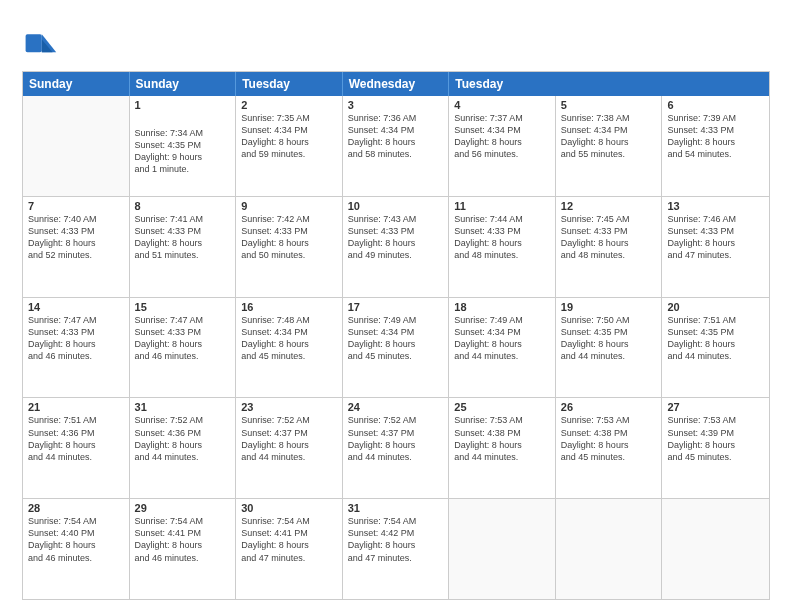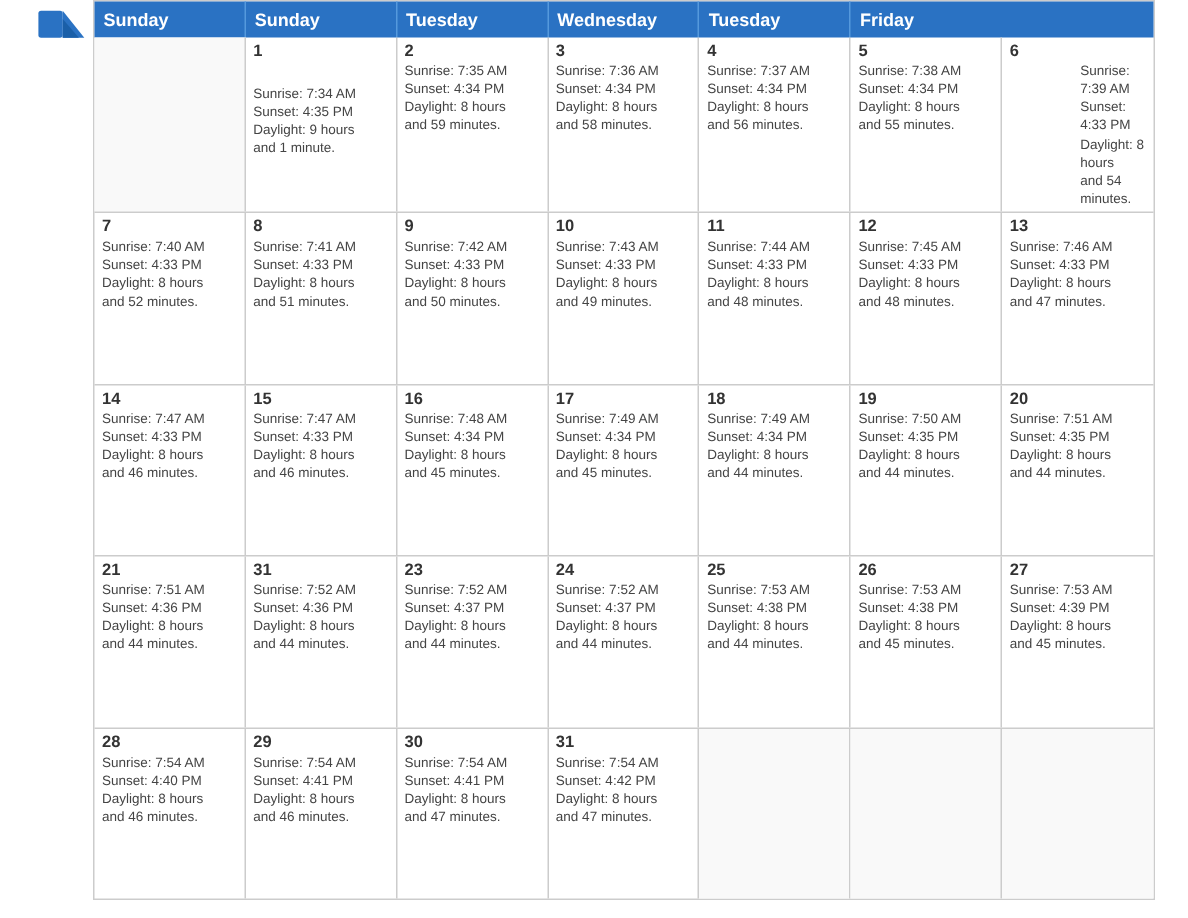--- a/index.html
+++ b/index.html
@@ -6,22 +6,23 @@
     body {
       font-family: Arial, sans-serif;
       background: #fff;
       width: 792px;
       height: 612px;
       overflow: hidden;
     }
     .page {
       width: 792px;
       height: 612px;
-      padding: 0 22px 12px 22px;
-      display: flex;
+      padding: 27px 22px 12px 22px;
+      display: flex;
+      flex-direction: column;
     }
     .header {
       display: flex;
       justify-content: space-between;
       align-items: flex-start;
       margin-bottom: 8px;
     }
     .logo {
       display: flex;
       align-items: center;
@@ -136,21 +137,20 @@
     </div>
   </div>
 
   <div class="calendar">
     <div class="cal-header">
     <div class="cal-header-cell">Sunday</div>
         <div class="cal-header-cell">Sunday</div>
         <div class="cal-header-cell">Tuesday</div>
         <div class="cal-header-cell">Wednesday</div>
         <div class="cal-header-cell">Tuesday</div>
-        <div class="cal-header-cell">Friday</div>
       </div>
     <div class="cal-body">
     <div class="cal-row">
           <div class="cal-cell empty"></div>
           <div class="cal-cell">
             <div class="day-num">1</div>
             <div class="cell-info" style="white-space: pre-line; margin-top: 16px;">Sunrise: 7:34 AM
 Sunset: 4:35 PM
 Daylight: 9 hours
 and 1 minute.</div>
@@ -178,21 +178,21 @@
           </div>
           <div class="cal-cell">
             <div class="day-num">5</div>
             <div class="cell-info" style="white-space: pre-line;">Sunrise: 7:38 AM
 Sunset: 4:34 PM
 Daylight: 8 hours
 and 55 minutes.</div>
           </div>
           <div class="cal-cell">
             <div class="day-num">6</div>
-            <div class="cell-info" style="white-space: pre-line; margin-left: 47px;">Sunrise: 7:39 AM
+            <div class="cell-info" style="white-space: pre-line;">Sunrise: 7:39 AM
 Sunset: 4:33 PM
 Daylight: 8 hours
 and 54 minutes.</div>
           </div>
         </div>
         <div class="cal-row">
           <div class="cal-cell">
             <div class="day-num">7</div>
             <div class="cell-info" style="white-space: pre-line;">Sunrise: 7:40 AM
 Sunset: 4:33 PM

